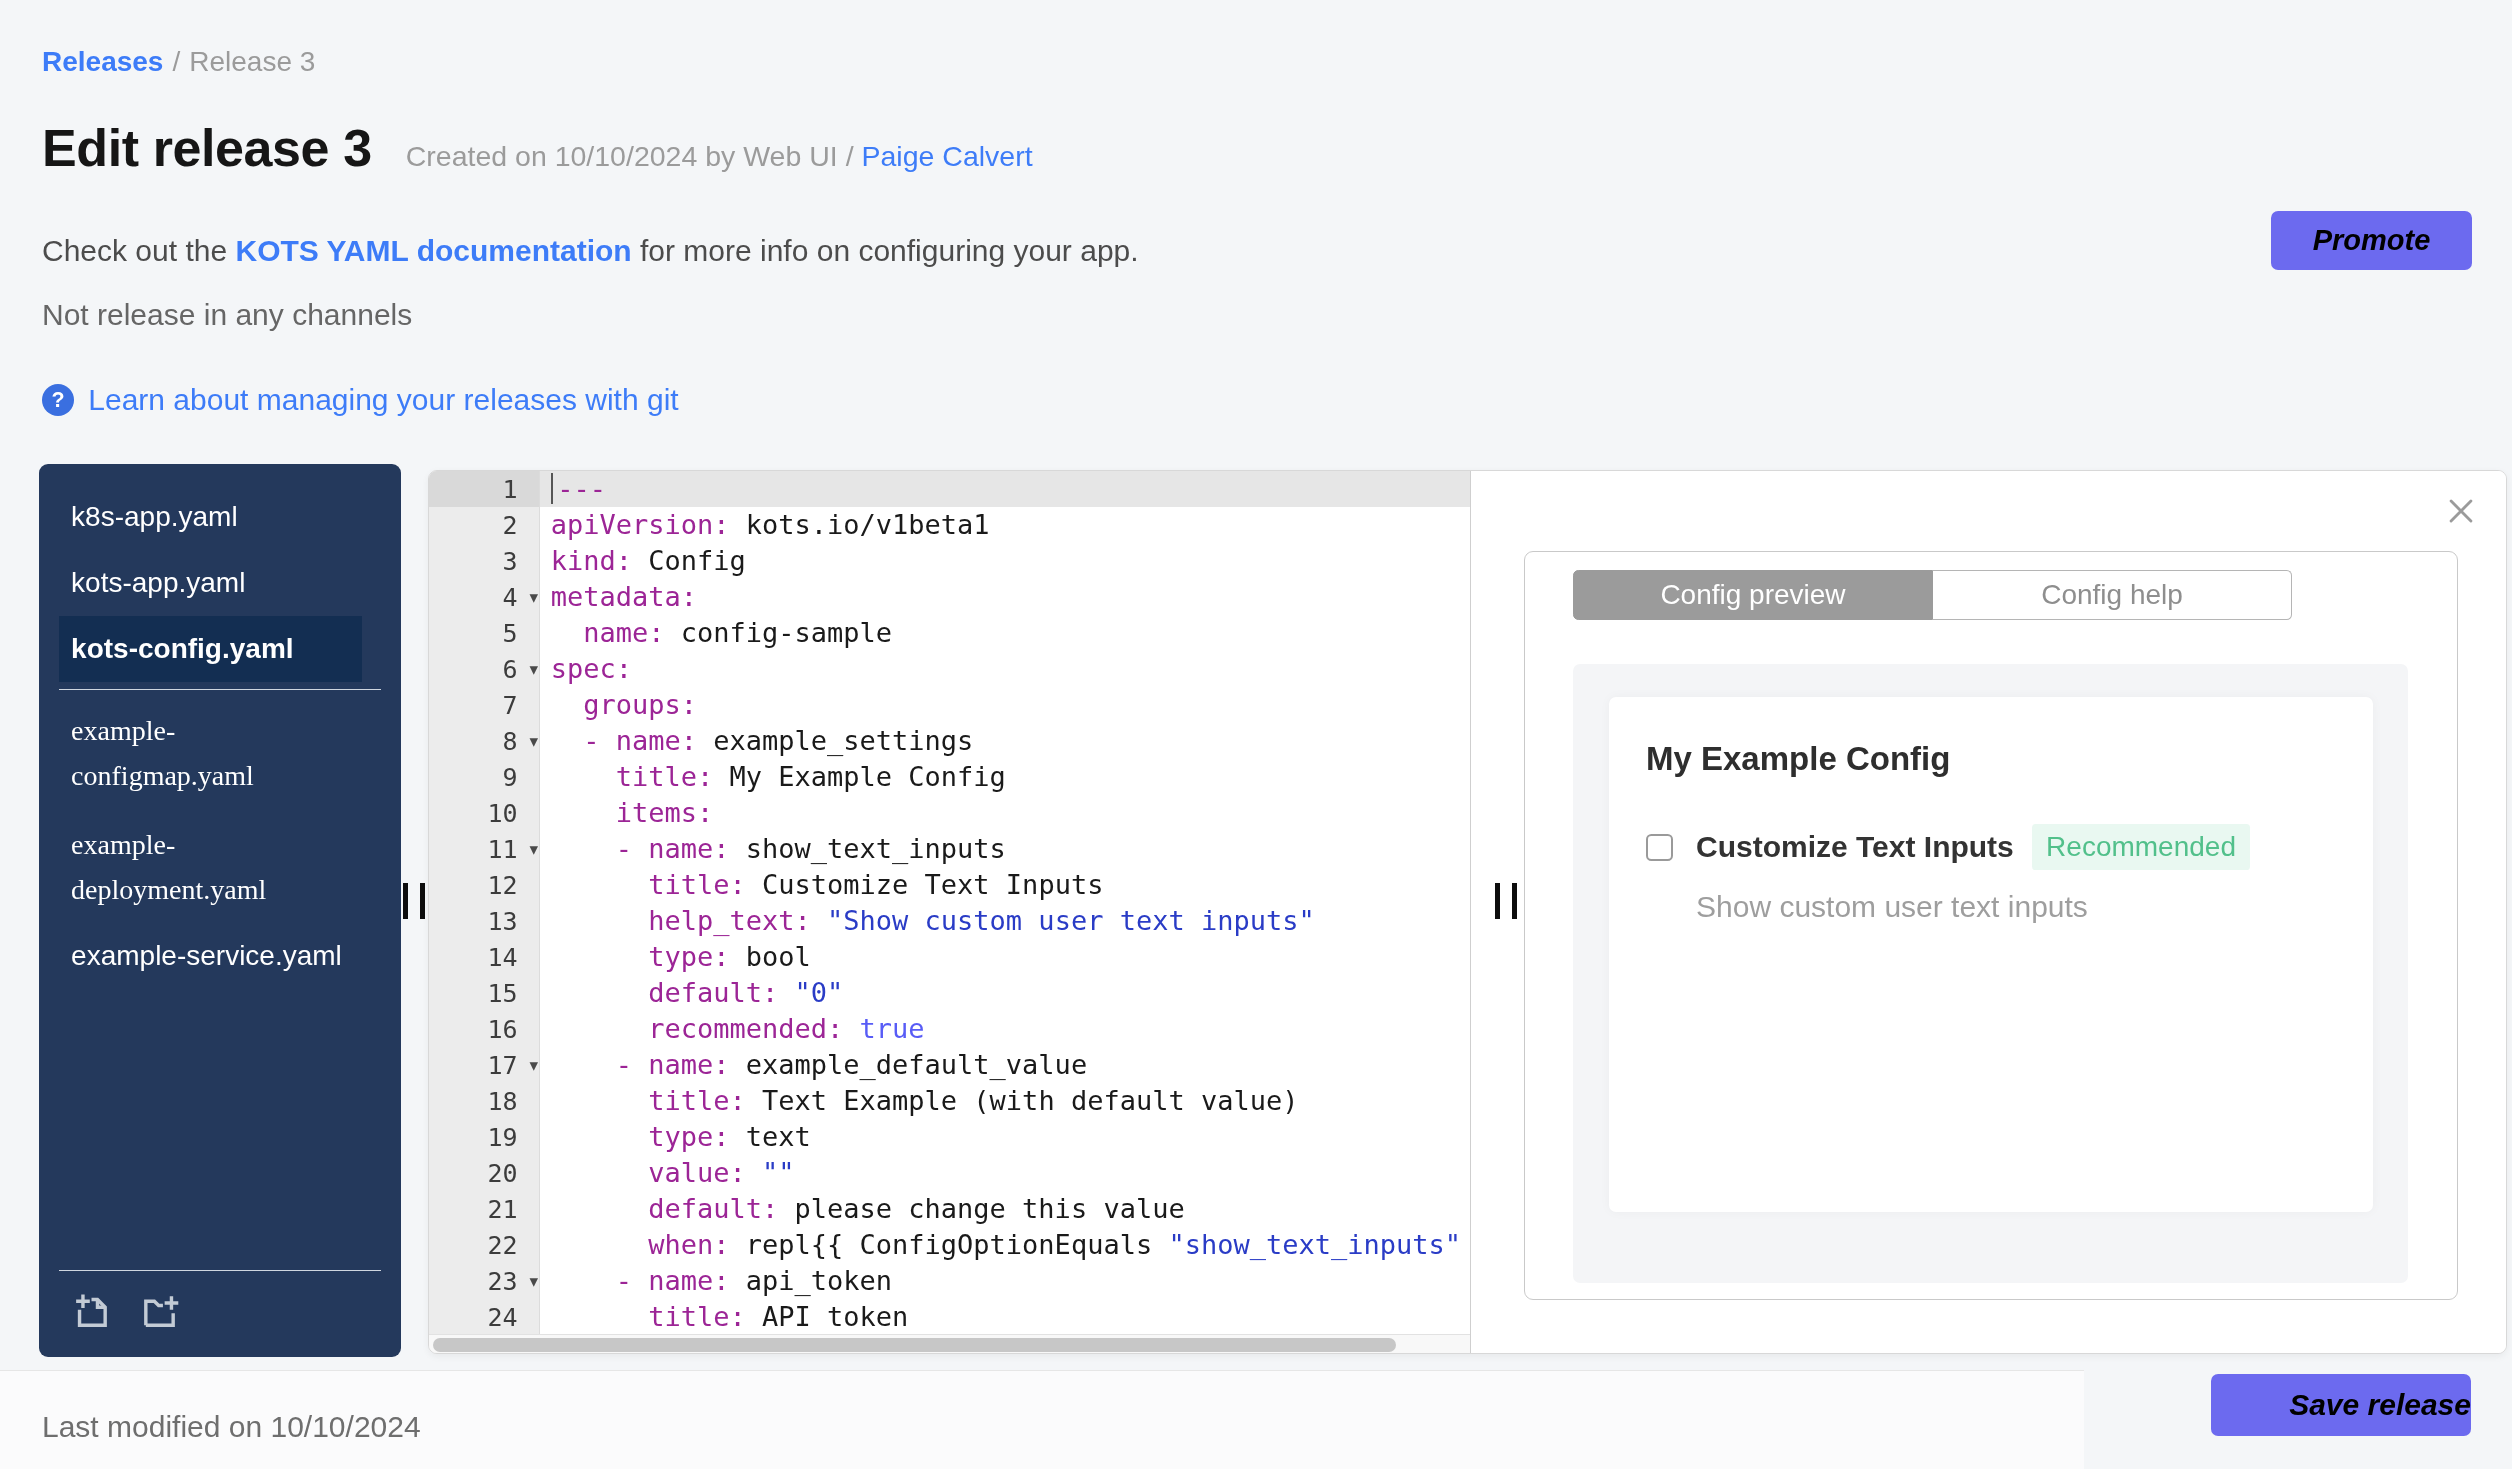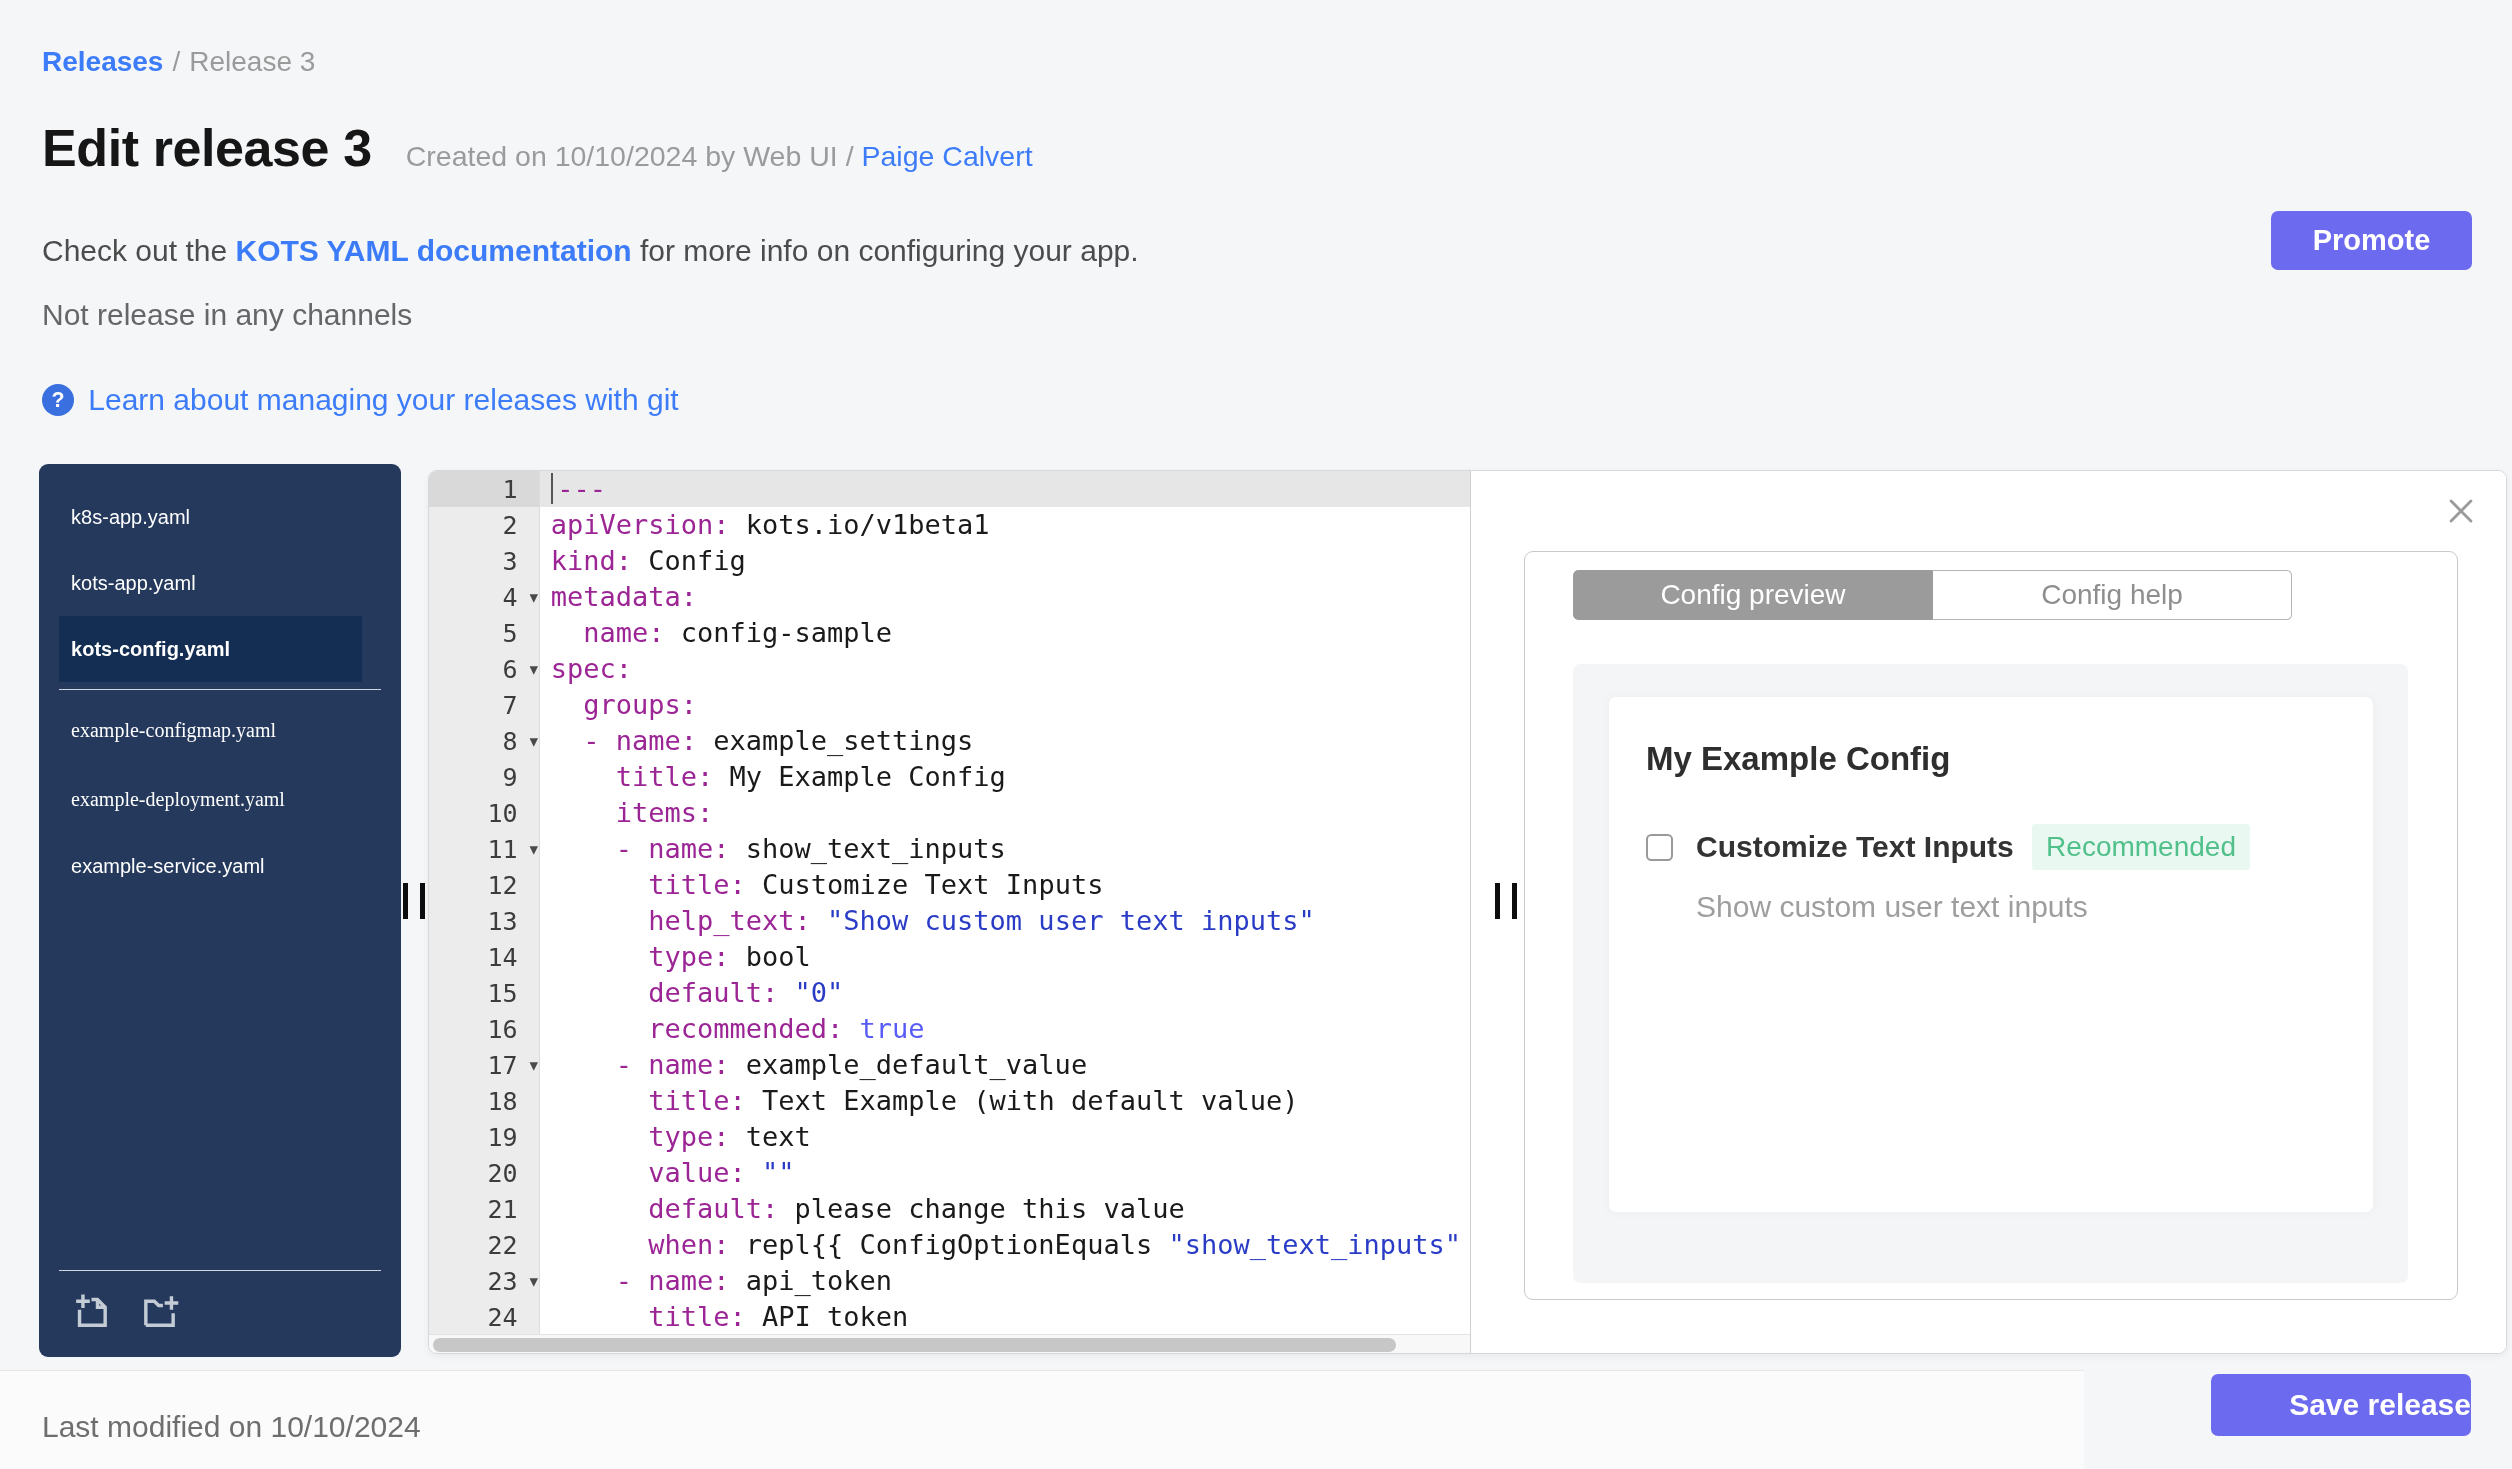--- a/index.html
+++ b/index.html
@@ -24,30 +24,30 @@
   .doc-note { position:absolute; left:42px; top:234px; font-size:30px; color:#4c4c4c; }
   .doc-note .doc-link { color:#3d7cf8; font-weight:700; cursor:pointer; }
 
   .channel-status { position:absolute; left:42px; top:298px; font-size:30px; color:#666; }
 
   .git-row { position:absolute; left:42px; top:383px; display:flex; align-items:center; }
   .q-icon { width:32px; height:32px; border-radius:50%; background:#3a6fe0; color:#fff;
             font-size:21.4px; font-weight:700; display:flex; align-items:center; justify-content:center; }
   .git-link { margin-left:14.3px; font-size:30px; color:#3d7cf8; cursor:pointer; }
 
-  .btn { border:none; border-radius:7.1px; background:#6c6aef; color:#ffffff;
-         font-family:"Liberation Sans",sans-serif; font-weight:700; cursor:pointer; }
+  .btn { border:none; border-radius:7.1px; background:#6c6aef; color:#000000;
+         font-family:"Liberation Sans",sans-serif; font-weight:700; cursor:pointer;font-style:italic; }
   .promote-btn { position:absolute; left:2271px; top:211px; width:201px; height:59px; font-size:29px; }
   .save-btn { position:absolute; left:2211px; top:1374px; width:260px; height:62px; font-size:30px;text-align:right; }
 
   
   .filetree { position:absolute; left:39px; top:464px; width:362px; height:893px;
               background:#24395c; border-radius:9px; color:#fff; }
   .ft-list-top { padding-top:19.6px; }
-  .ft-item { margin:0 19.6px; padding:16px 7.1px 16px 12.5px; font-size:20px; line-height:34px;
+  .ft-item { margin:0 19.6px; padding:16px 7.1px 16px 12.5px; font-size:28px; line-height:34px;
              color:#fff; cursor:pointer; width:303px; overflow-wrap:break-word; }
   .ft-item.two-line { line-height:45px; padding-top:11.6px; padding-bottom:11.6px;font-family:Liberation Serif, serif; }
   .ft-item.selected { background:#132e52; font-weight:700; }
   .ft-divider { border-bottom:1.8px solid #cfd6df; margin:7.1px 19.6px; }
   .ft-footer { position:absolute; left:19.6px; right:19.6px; bottom:0; border-top:1.8px solid #cfd6df;
                padding:19.6px 0 25px 12.5px; display:flex; gap:27px; }
   .ft-footer svg { cursor:pointer; }
 
   
   .drag-handle { position:absolute; display:flex; gap:11.6px; cursor:col-resize; }

